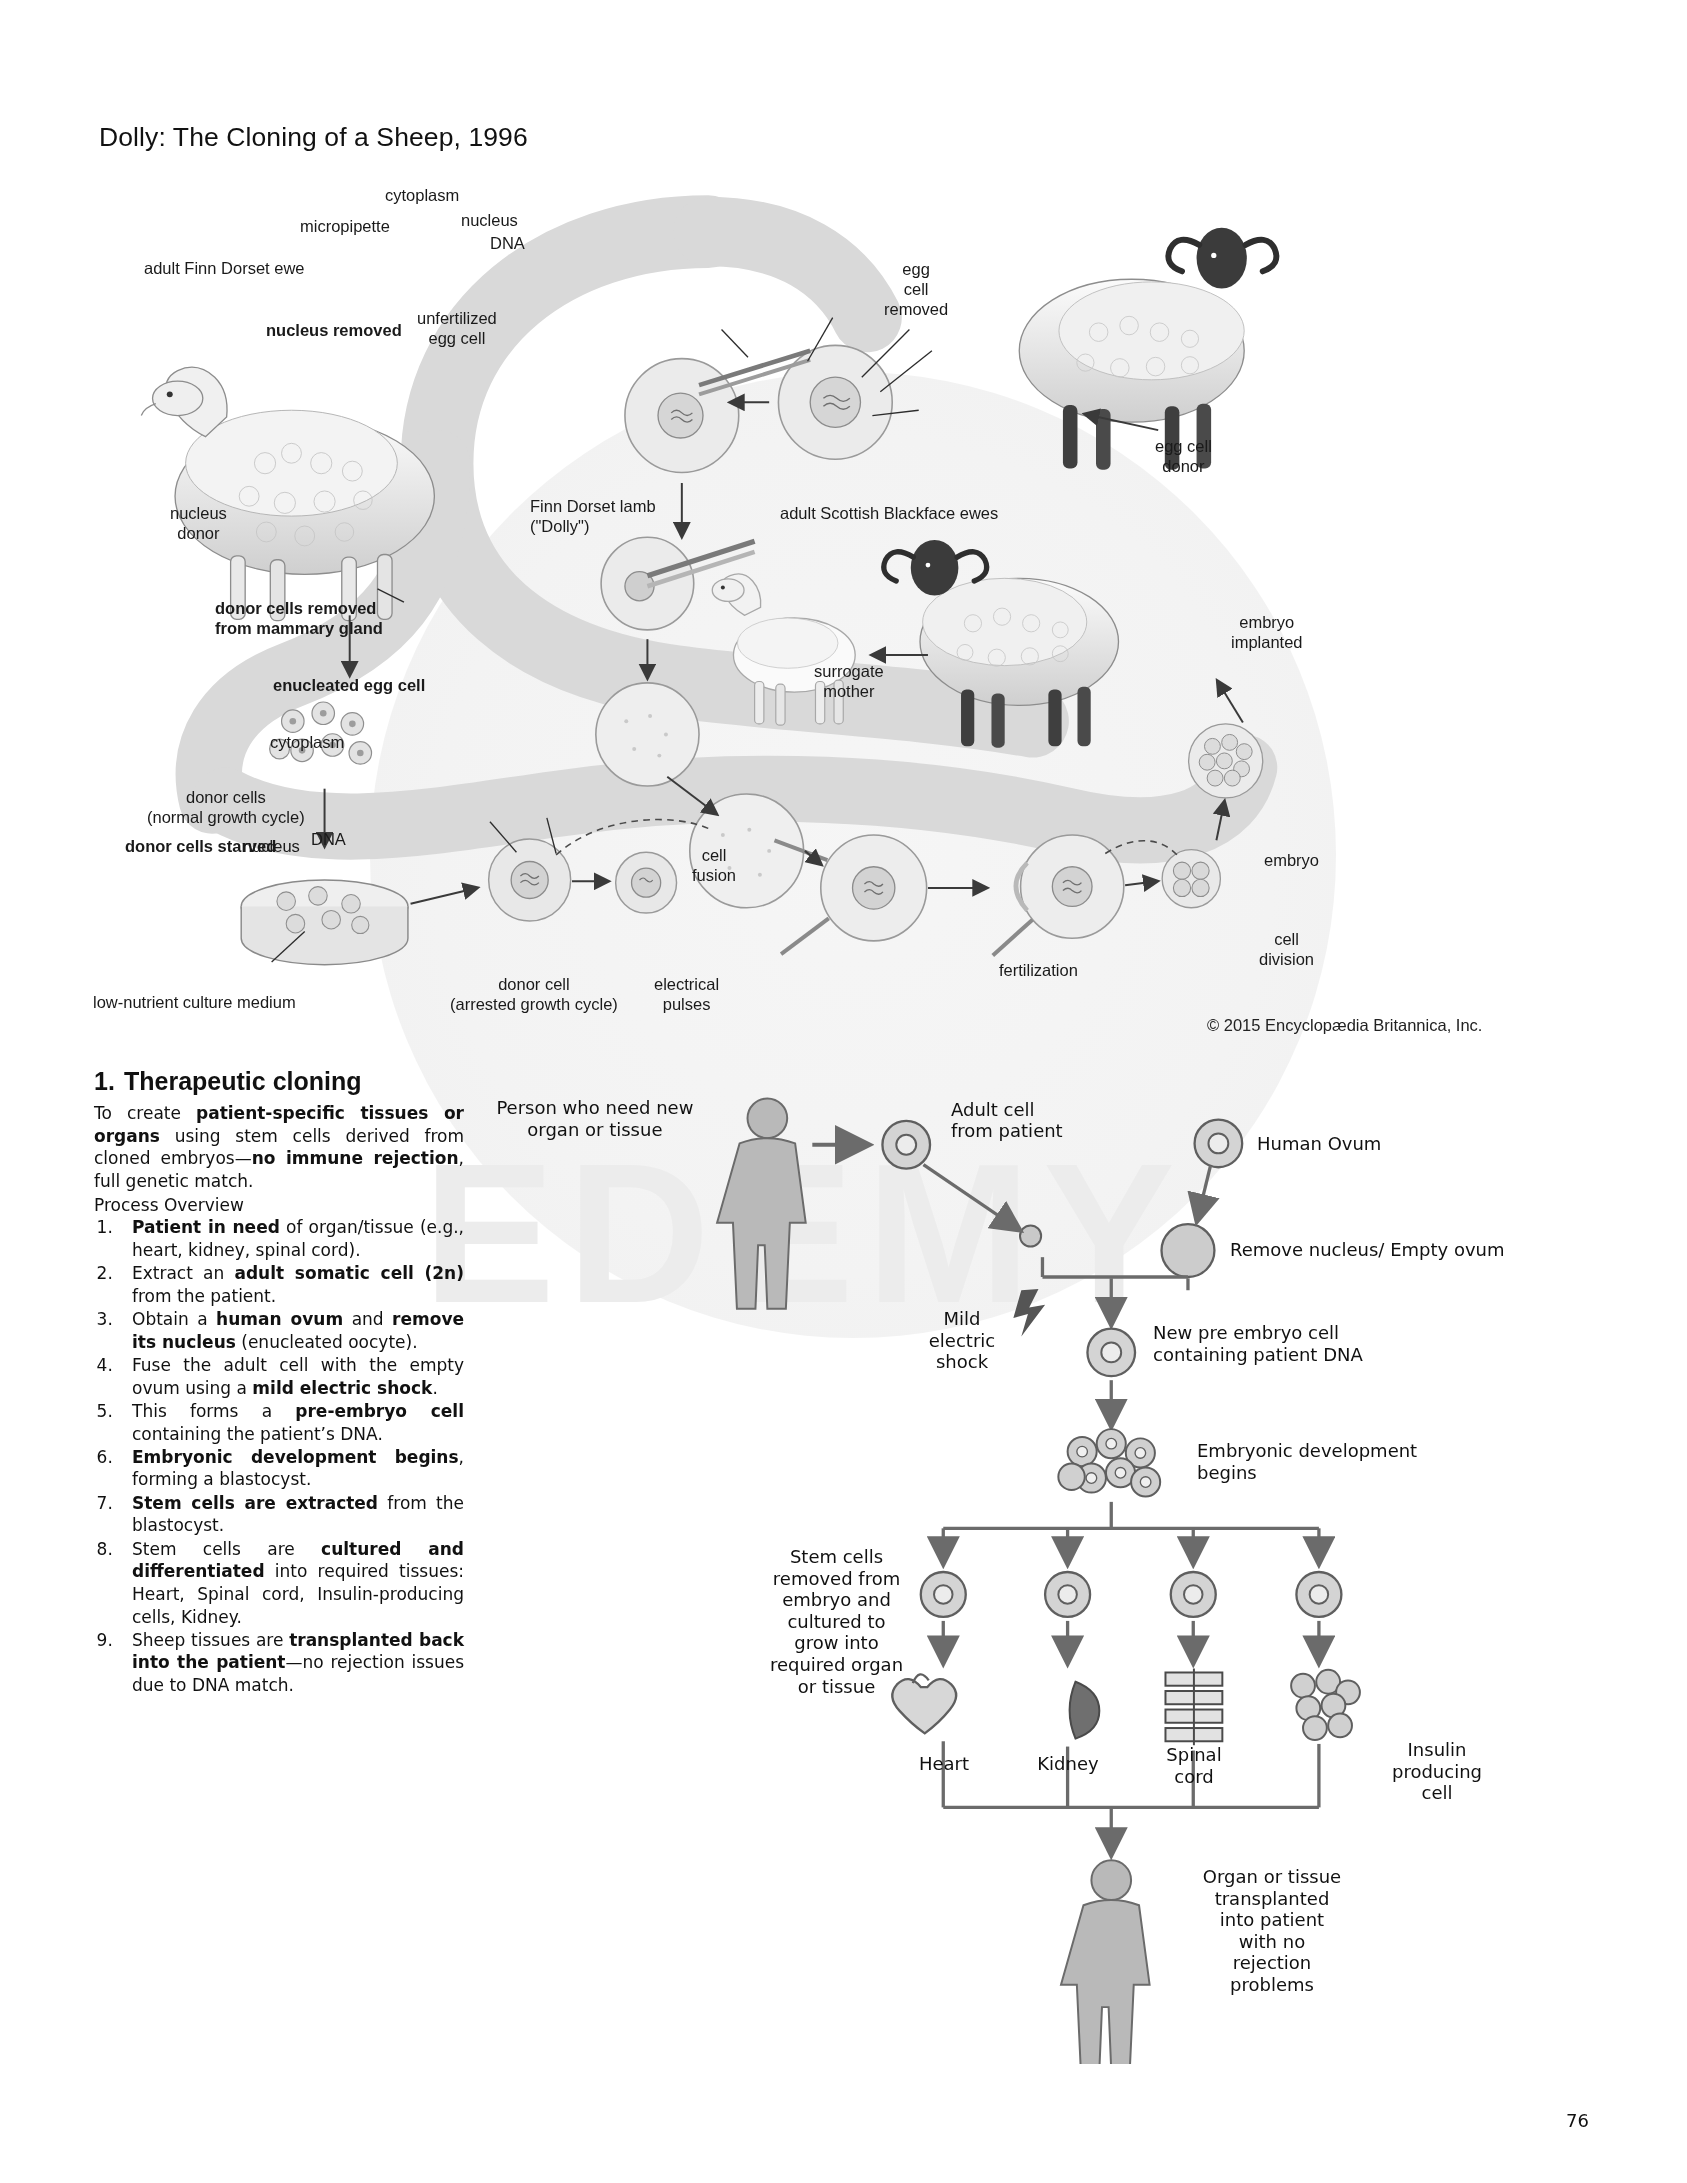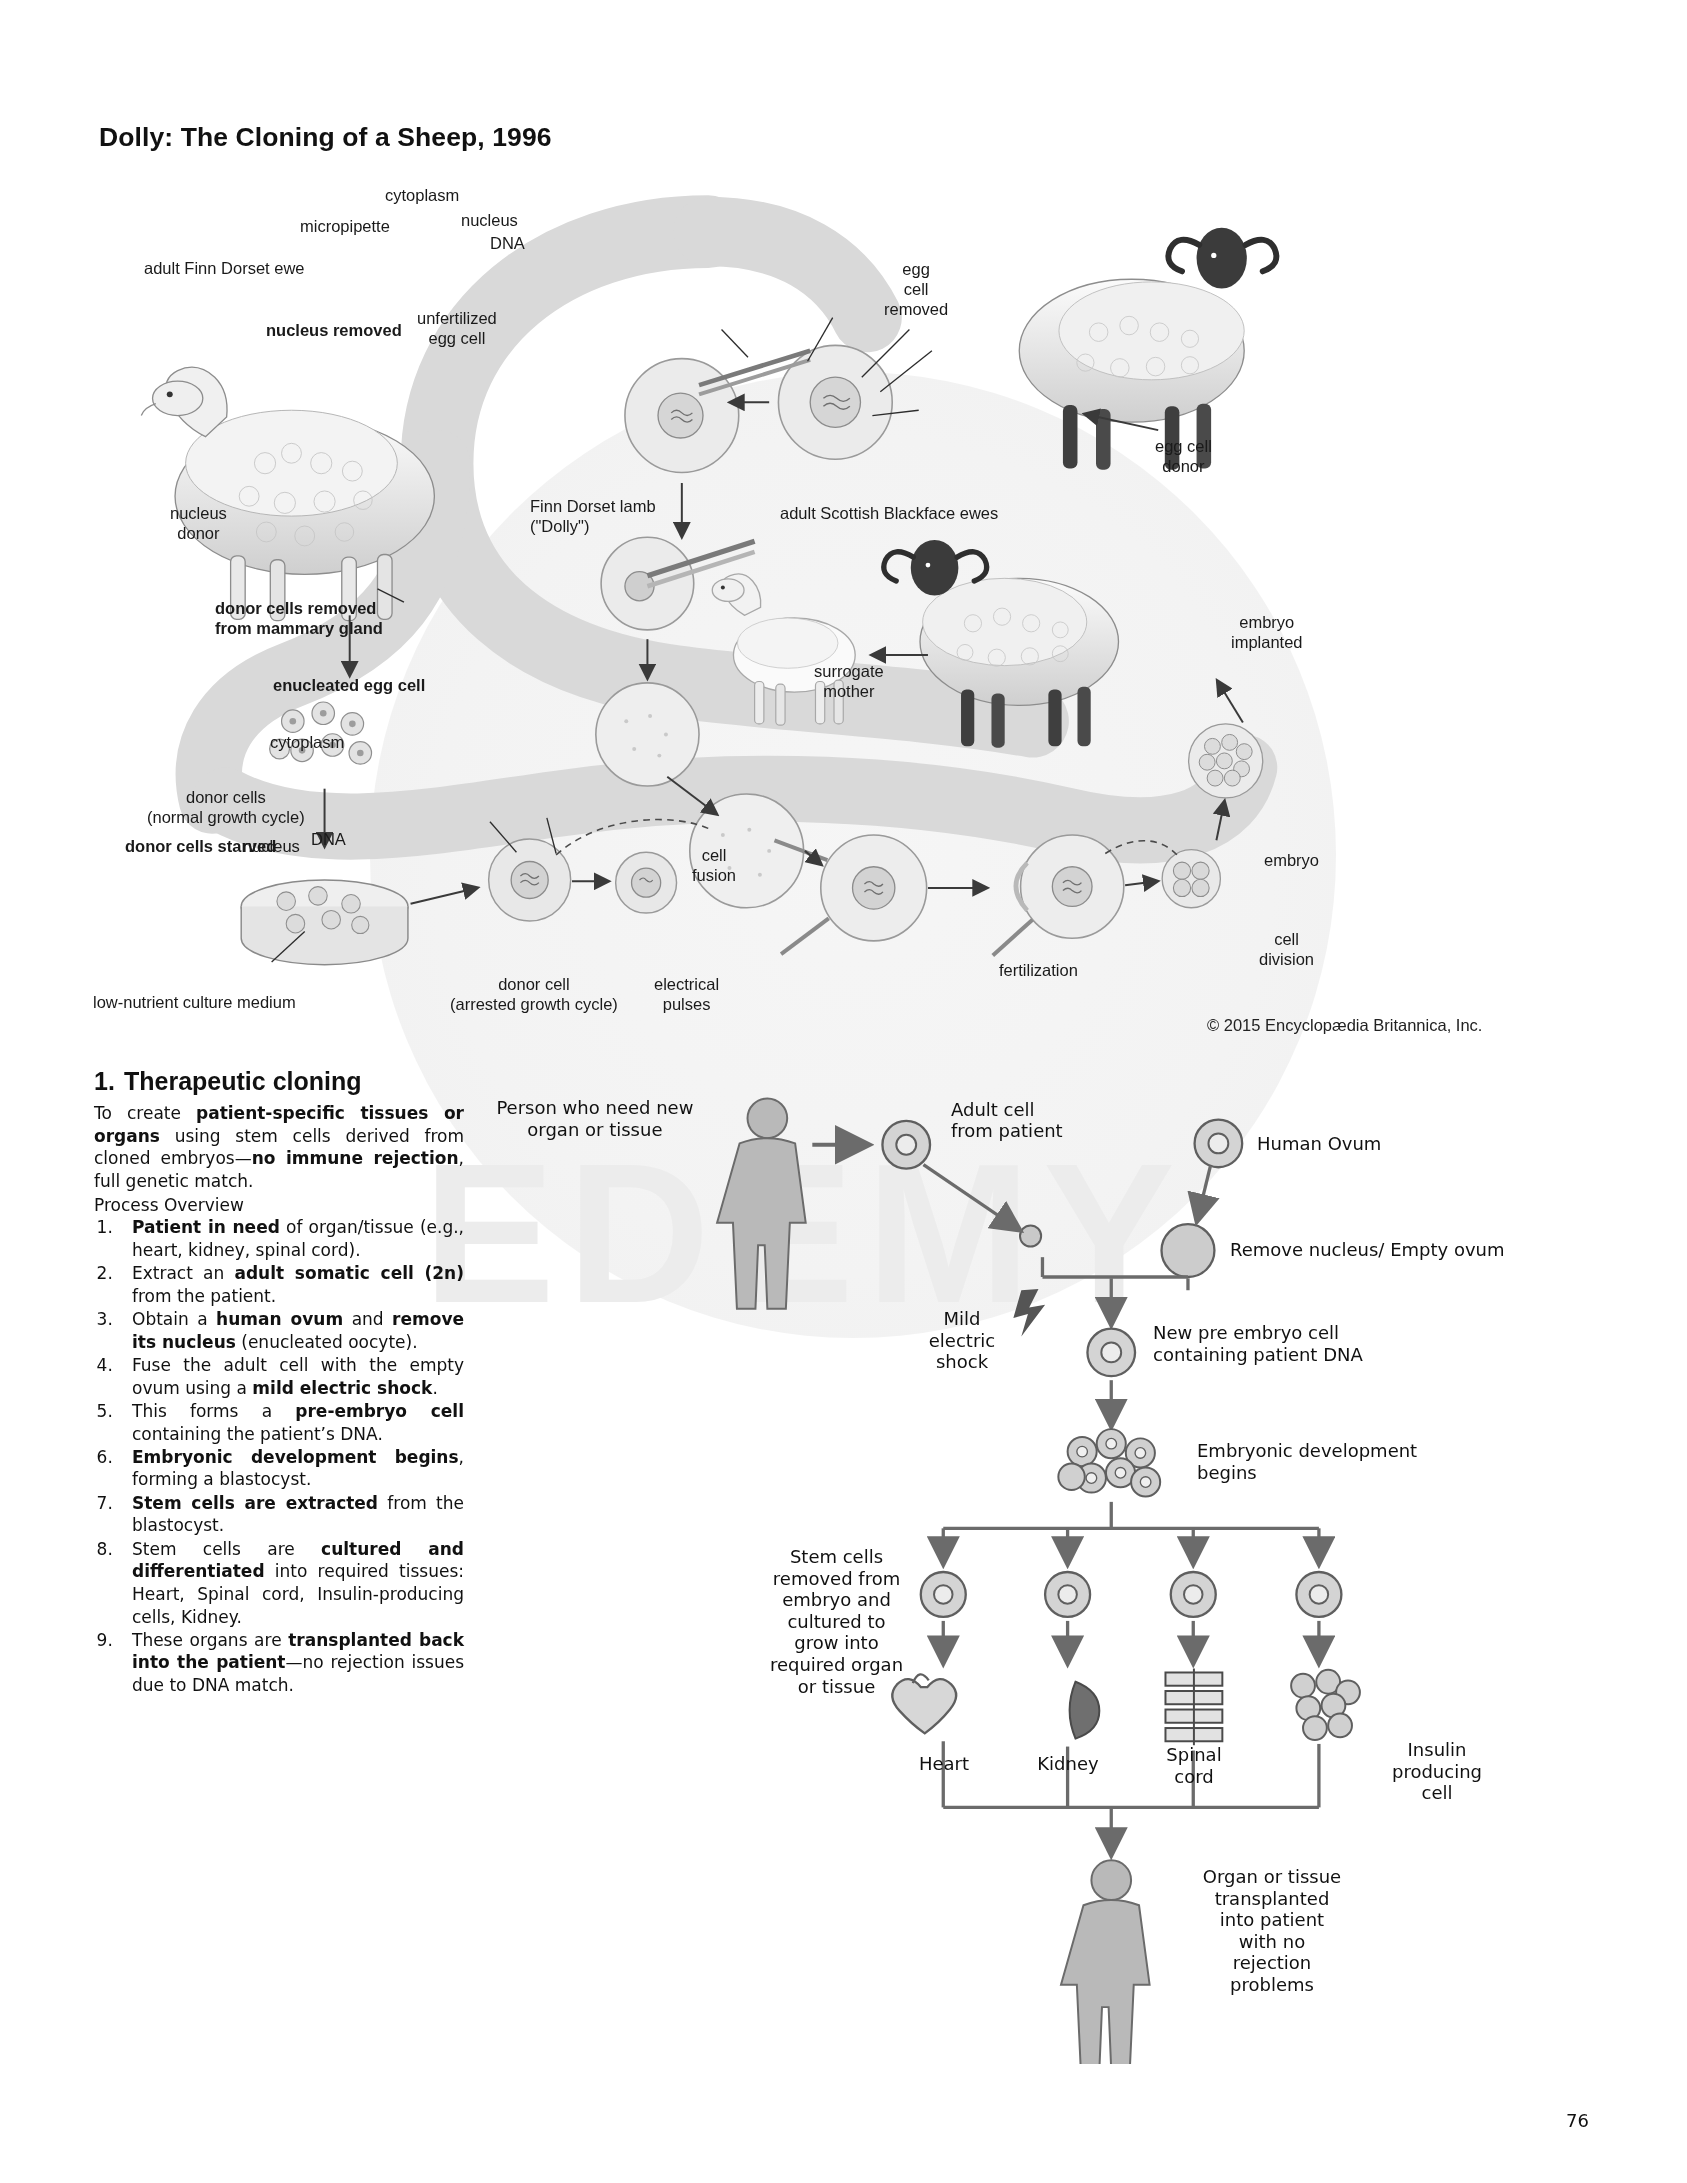--- a/index.html
+++ b/index.html
@@ -47,21 +47,21 @@
     left: 0; top: 0;
     width: 1687px; height: 2183px;
     z-index: 2;
   }
 
   
   .doc-title {
     position: absolute;
     left: 99px; top: 122px;
     font-size: 26.5px;
-    font-weight: bold;
+    font-weight: normal;
     font-family: "Liberation Sans", sans-serif;
     color: #111;
     letter-spacing: 0.1px;
   }
 
   
   .dolly-wrap {
     position: absolute;
     left: 93px; top: 152px;
     width: 1396px; height: 887px;
@@ -504,21 +504,21 @@
     <div class="proc-head">Process Overview</div>
     <ol class="steps">
       <li><b>Patient in need</b><span> of organ/tissue (e.g., heart, kidney, spinal cord).</span></li>
       <li><span>Extract an </span><b>adult somatic cell (2n)</b><span> from the patient.</span></li>
       <li><span>Obtain a </span><b>human ovum</b><span> and </span><b>remove its nucleus</b><span> (enucleated oocyte).</span></li>
       <li><span>Fuse the adult cell with the empty ovum using a </span><b>mild electric shock</b><span>.</span></li>
       <li><span>This forms a </span><b>pre-embryo cell</b><span> containing the patient’s DNA.</span></li>
       <li><b>Embryonic development begins</b><span>, forming a blastocyst.</span></li>
       <li><b>Stem cells are extracted</b><span> from the blastocyst.</span></li>
       <li><span>Stem cells are </span><b>cultured and differentiated</b><span> into required tissues: Heart, Spinal cord, Insulin-producing cells, Kidney.</span></li>
-      <li><span>These organs are </span><b>transplanted back into the patient</b><span>—no rejection issues due to DNA match.</span></li>
+      <li><span>Sheep tissues are </span><b>transplanted back into the patient</b><span>—no rejection issues due to DNA match.</span></li>
     </ol>
   </div>
 
   <div class="ther-wrap">
     <svg width="1125" height="992" viewBox="0 0 1700 1500">
       <defs>
         <marker id="ta" markerWidth="10" markerHeight="10" refX="8" refY="5" orient="auto">
           <path d="M0,0 L10,5 L0,10 z" fill="#6b6b6b"></path>
         </marker>
       </defs>

